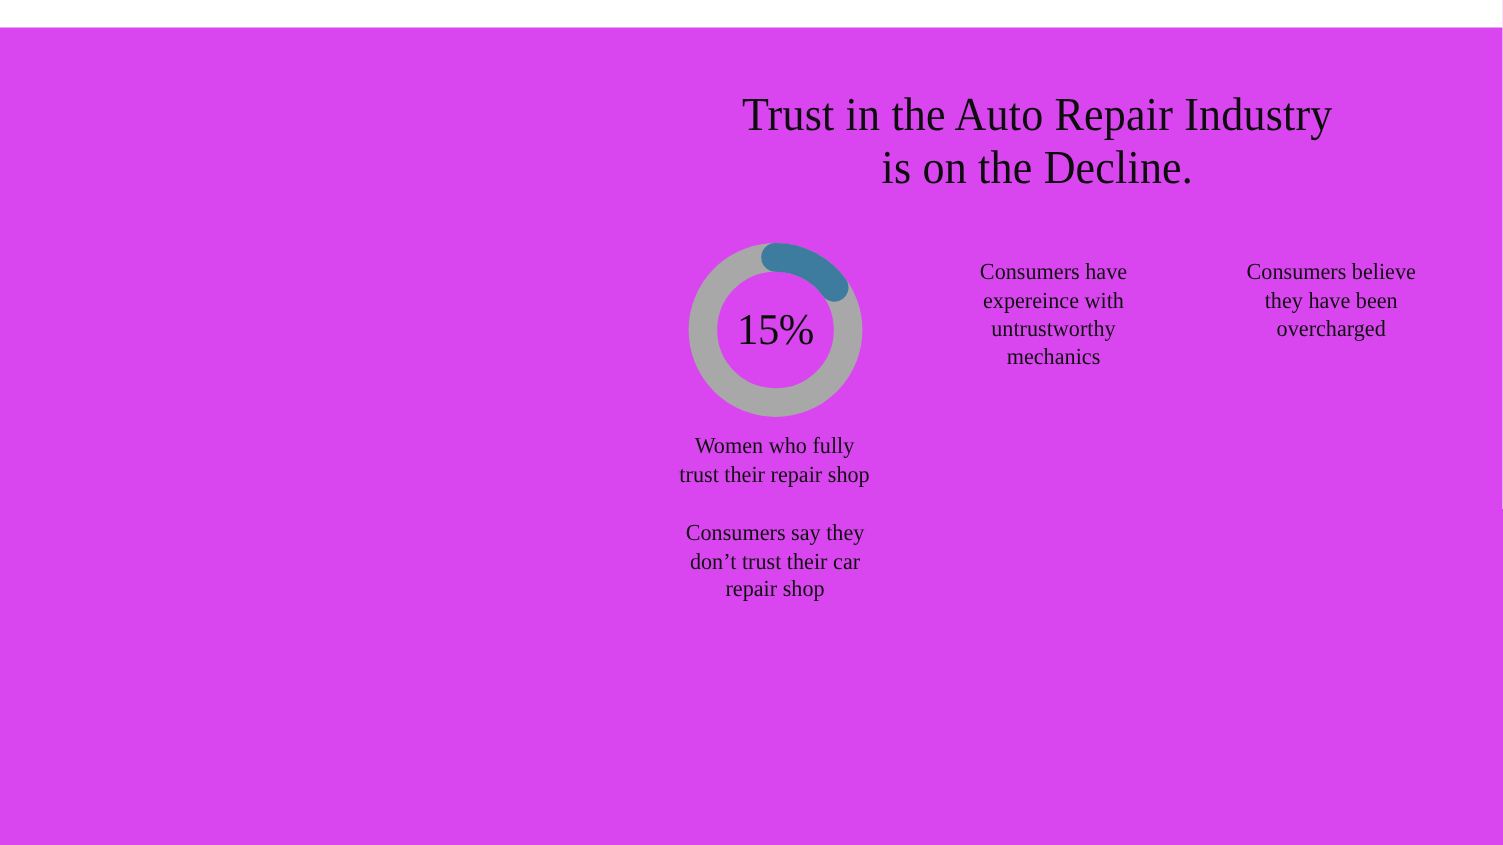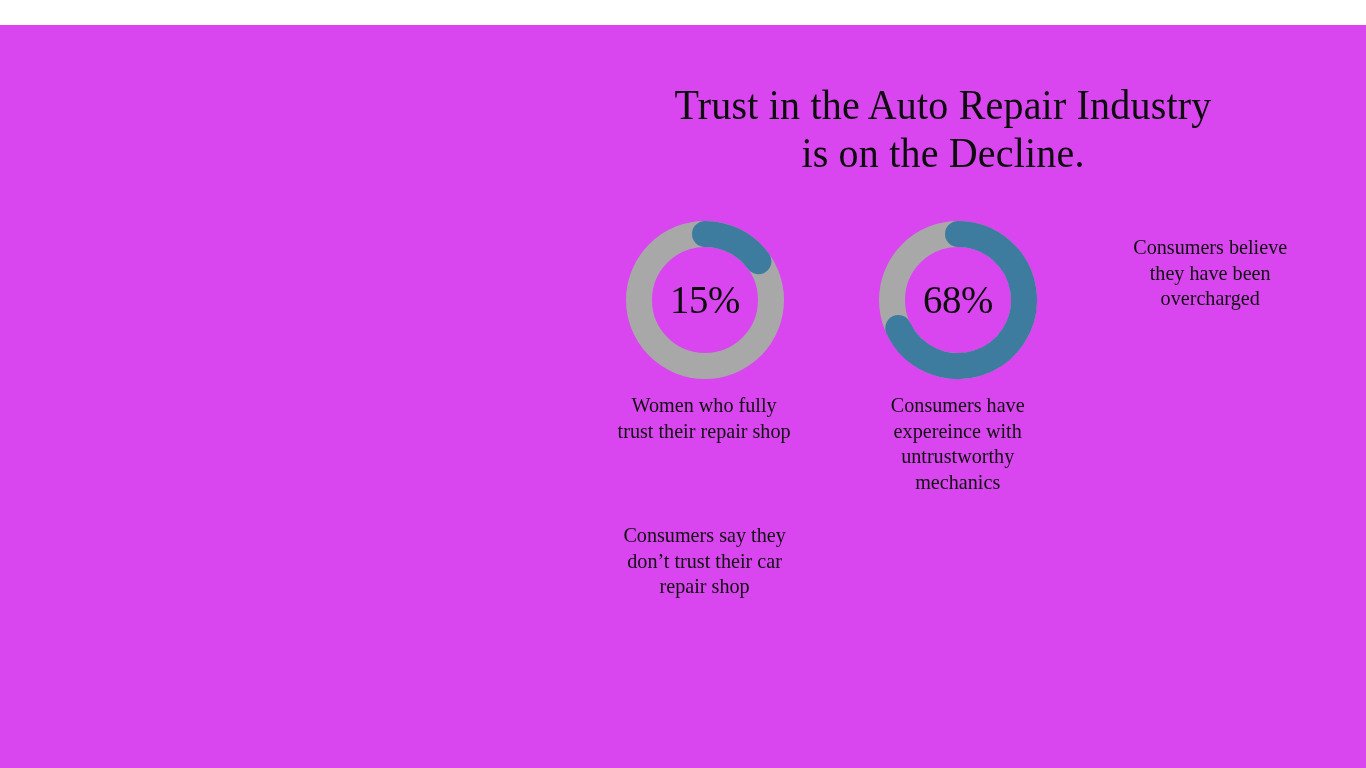--- a/index.html
+++ b/index.html
@@ -159,29 +159,20 @@
               <span>15%</span>
             </div>
           </div>
           <div class="stat-caption">
             <div>Women who fully</div>
             <div>trust their repair shop</div>
           </div>
         </div>
 
         <div class="stat-cell">
-          <div class="donut">
-            <svg viewBox="0 0 158 158">
-              <circle class="donut-track" cx="79" cy="79" r="66" style="stroke: rgb(168, 168, 168);"></circle>
-              <path class="donut-value-arc" d="M 79.00 13.00 A 66 66 0 1 1 19.28 107.10" style="stroke: rgb(61, 124, 158);"></path>
-            </svg>
-            <div class="donut-label">
-              <span>68%</span>
-            </div>
-          </div>
           <div class="stat-caption">
             <div>Consumers have</div>
             <div>expereince with</div>
             <div>untrustworthy</div>
             <div>mechanics</div>
           </div>
         </div>
 
         <div class="stat-cell">
           <div class="stat-caption">

